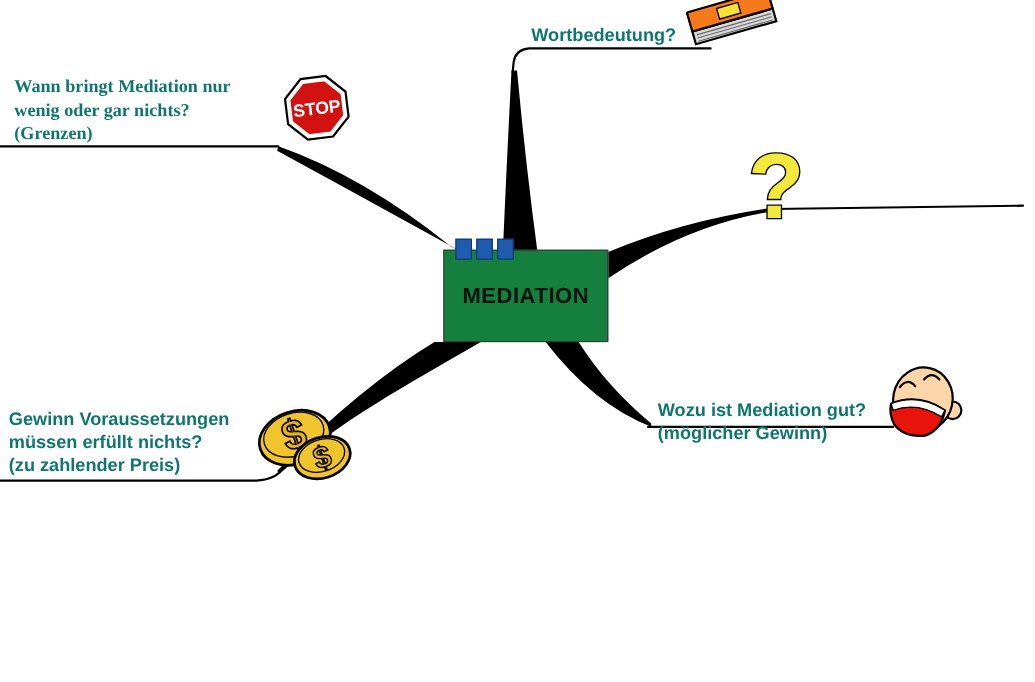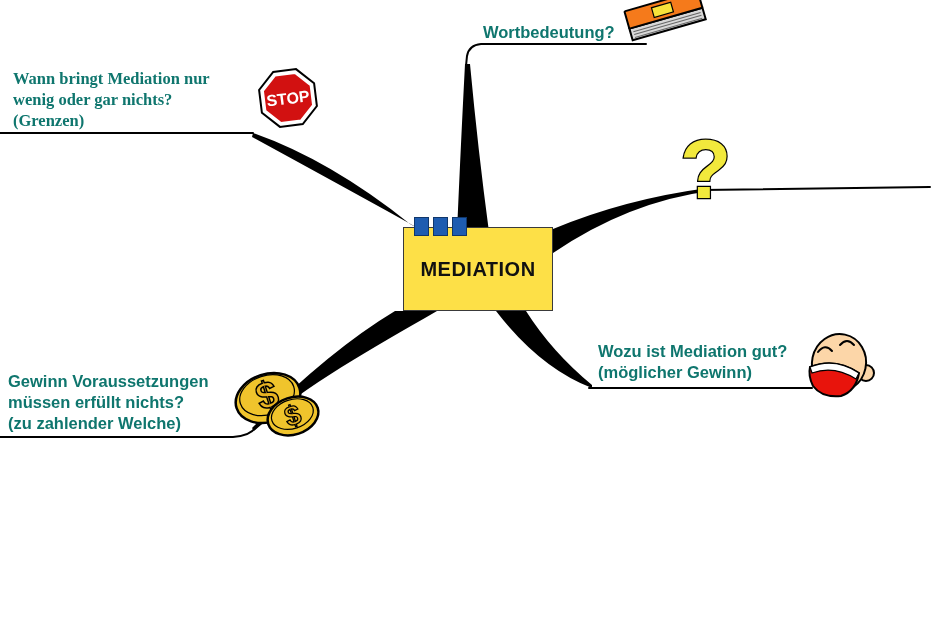--- a/index.html
+++ b/index.html
@@ -119,44 +119,44 @@
     <g>
       <circle class="ol2" cx="866" cy="373" r="8" fill="#fcd6a8"></circle>
       <ellipse class="ol2" cx="839" cy="363" rx="27" ry="29" transform="rotate(12 839 363)" fill="#fcd6a8"></ellipse>
       <path class="thin" d="M818,352 q7,-9 14,-1"></path>
       <path class="thin" d="M840,345 q7,-8 14,0"></path>
       <path class="ol2" d="M810,367 Q835,357 859,373 Q856,391 841,396 Q822,398 813,386 Q808,376 810,367 Z" fill="#e8140c"></path>
       <path class="ol1" d="M810,367 Q835,357 859,373 L856,379 Q834,365 812,373 Z" fill="#ffffff"></path>
     </g>
   </svg>
 
-  <div class="center-topic" style="background: #fde047;">
+  <div class="center-topic" style="background: #15803d;">
     <div class="marker m1" style="background: rgb(30, 92, 176);"></div>
     <div class="marker m2" style="background: rgb(30, 92, 176);"></div>
     <div class="marker m3" style="background: rgb(30, 92, 176);"></div>
     <span class="center-label">MEDIATION</span>
   </div>
 
   <div class="label" style="left:483px; top:22px;">
     <div>Wortbedeutung?</div>
   </div>
 
   <div class="label" style="left:13px; top:68px;font-family:Liberation Serif, serif;">
     <div>Wann bringt Mediation nur</div>
     <div>wenig oder gar nichts?</div>
     <div>(Grenzen)</div>
   </div>
 
   <div class="label" style="left:736px; top:145px;">
   </div>
 
-  <div class="label" style="left:598px; top:341px;">
+  <div class="label" style="left:598px; top:363px;">
     <div>Wozu ist Mediation gut?</div>
     <div>(möglicher Gewinn)</div>
   </div>
 
   <div class="label" style="left:8px; top:371px;">
     <div>Gewinn Voraussetzungen</div>
     <div>müssen erfüllt nichts?</div>
-    <div>(zu zahlender Welche)</div>
+    <div>(zu zahlender Preis)</div>
   </div>
 
 </div>
 
 </body></html>

